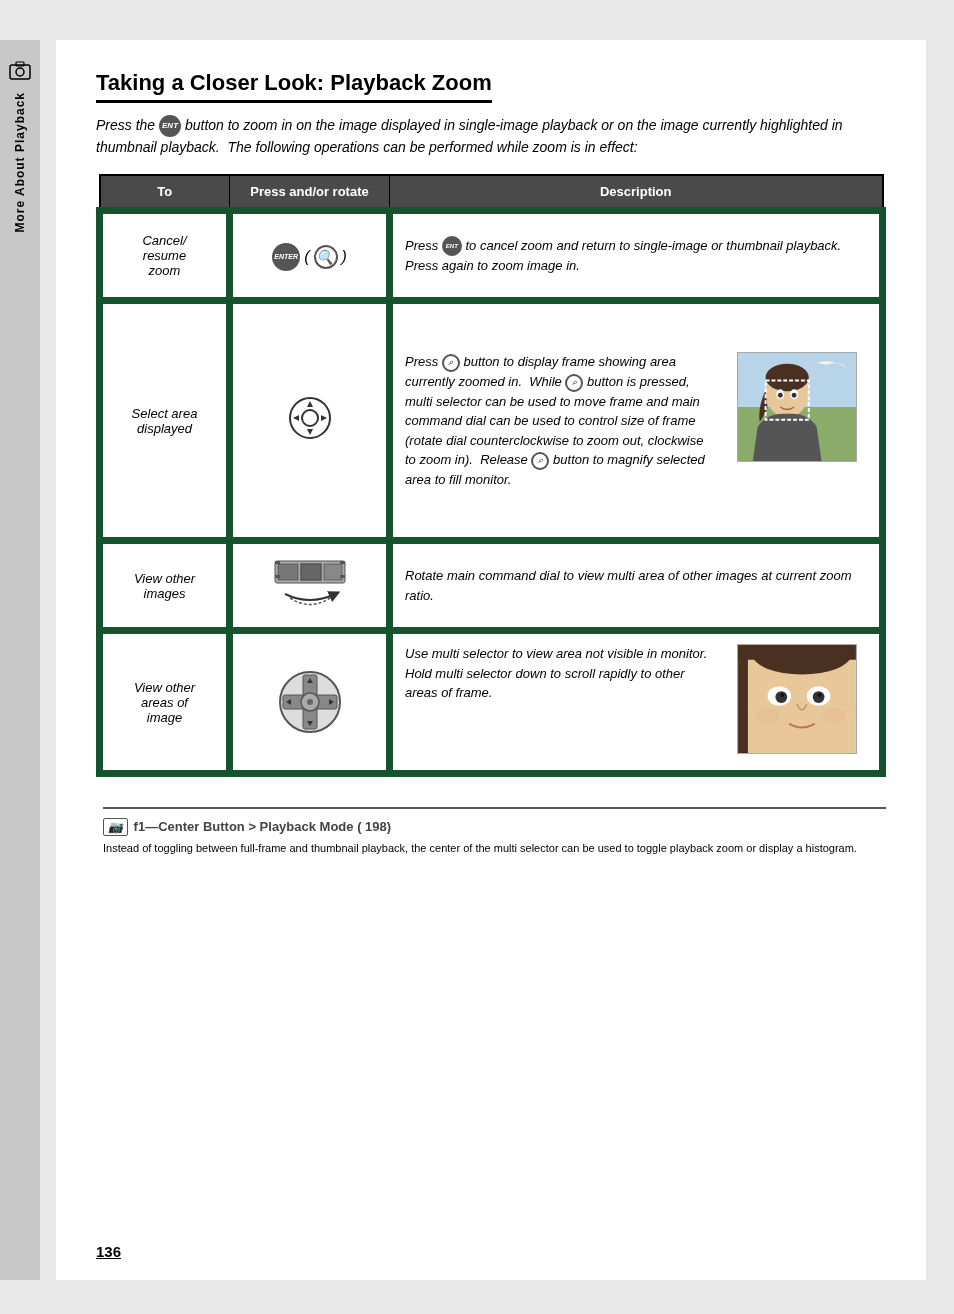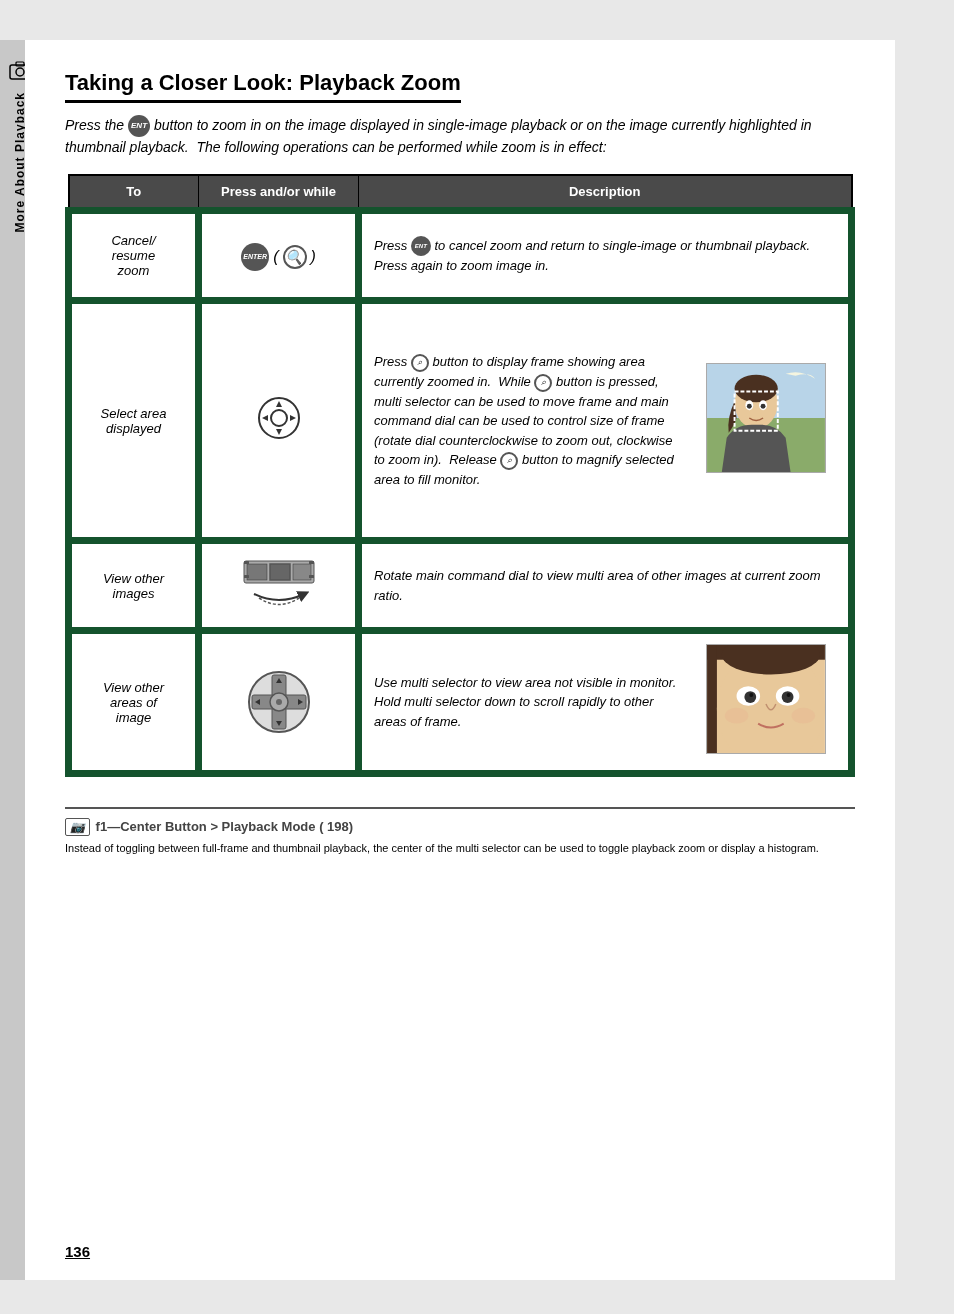--- a/index.html
+++ b/index.html
@@ -9,21 +9,21 @@
       background: #e8e8e8;
       font-family: Arial, Helvetica, sans-serif;
       font-size: 14px;
       color: #000;
       position: relative;
     }
 
     .page-container {
       position: absolute;
       top: 40px;
-      left: 25px;
+      left: 56px;
       right: 0px;
       background: #fff;
       width: 870px;
       min-height: 1240px;
       padding: 30px 40px 47px 40px;
     }
 
     .left-sidebar {
       position: absolute;
       top: 40px;
@@ -119,39 +119,40 @@
 
     .row-cancel td { height: 90px; }
     .row-select td { height: 240px; }
     .row-view-images td { height: 90px; }
     .row-view-areas td { height: 130px; }
 
     
     .desc-with-image {
       display: flex;
       gap: 22px;
-      align-items: center;
+      align-items: flex-start;
     }
 
     .desc-text-part {
       flex: 1;
       font-size: 13px;
       line-height: 1.5;
     }
 
     .desc-image-part {
       width: 130px;
       flex-shrink: 0;
     }
 
     
     .footer-note {
       margin-top: 30px;
       padding-top: 10px;
       border-top: 2px solid #555;
+      margin-left: 7px;
     }
 
     .footer-note-title {
       font-size: 13px;
       font-weight: bold;
       margin-bottom: 6px;
       color: #444;
     }
 
     .footer-note-text {
@@ -200,21 +201,21 @@
   <h1 class="page-title">Taking a Closer Look: Playback Zoom</h1>
 
   <p class="intro-text">
     Press the <span style="display:inline-flex;align-items:center;justify-content:center;background:#555;color:#fff;border-radius:50%;width:22px;height:22px;font-size:8px;font-weight:bold;vertical-align:middle;">ENT</span> button to zoom in on the image displayed in single-image playback or on the image currently highlighted in thumbnail playback.&nbsp; The following operations can be performed while zoom is in effect:
   </p>
 
   <table class="zoom-table">
     <thead>
       <tr>
         <th class="col-to">To</th>
-        <th class="col-press">Press and/or while</th>
+        <th class="col-press">Press and/or rotate</th>
         <th class="col-desc">Description</th>
       </tr>
     </thead>
     <tbody>
 
       <tr class="row-cancel">
         <td class="cell-to">
           Cancel/<br>resume<br>zoom
         </td>
         <td class="cell-press">

